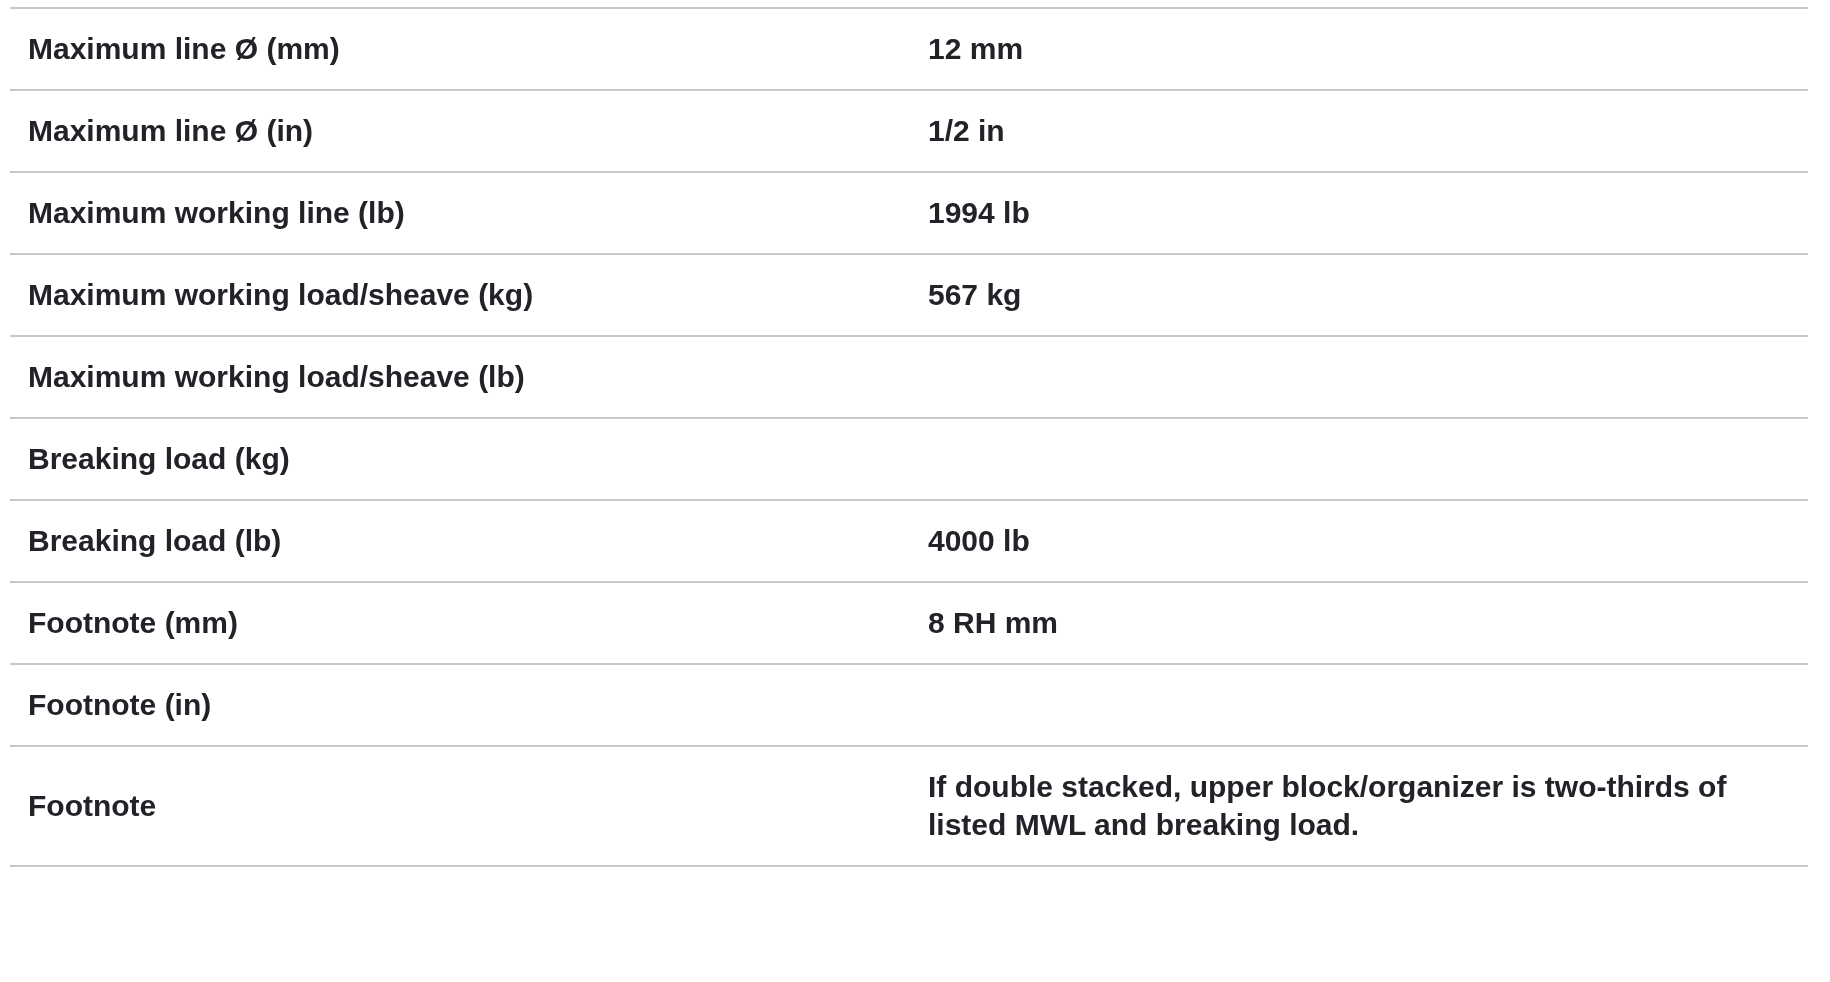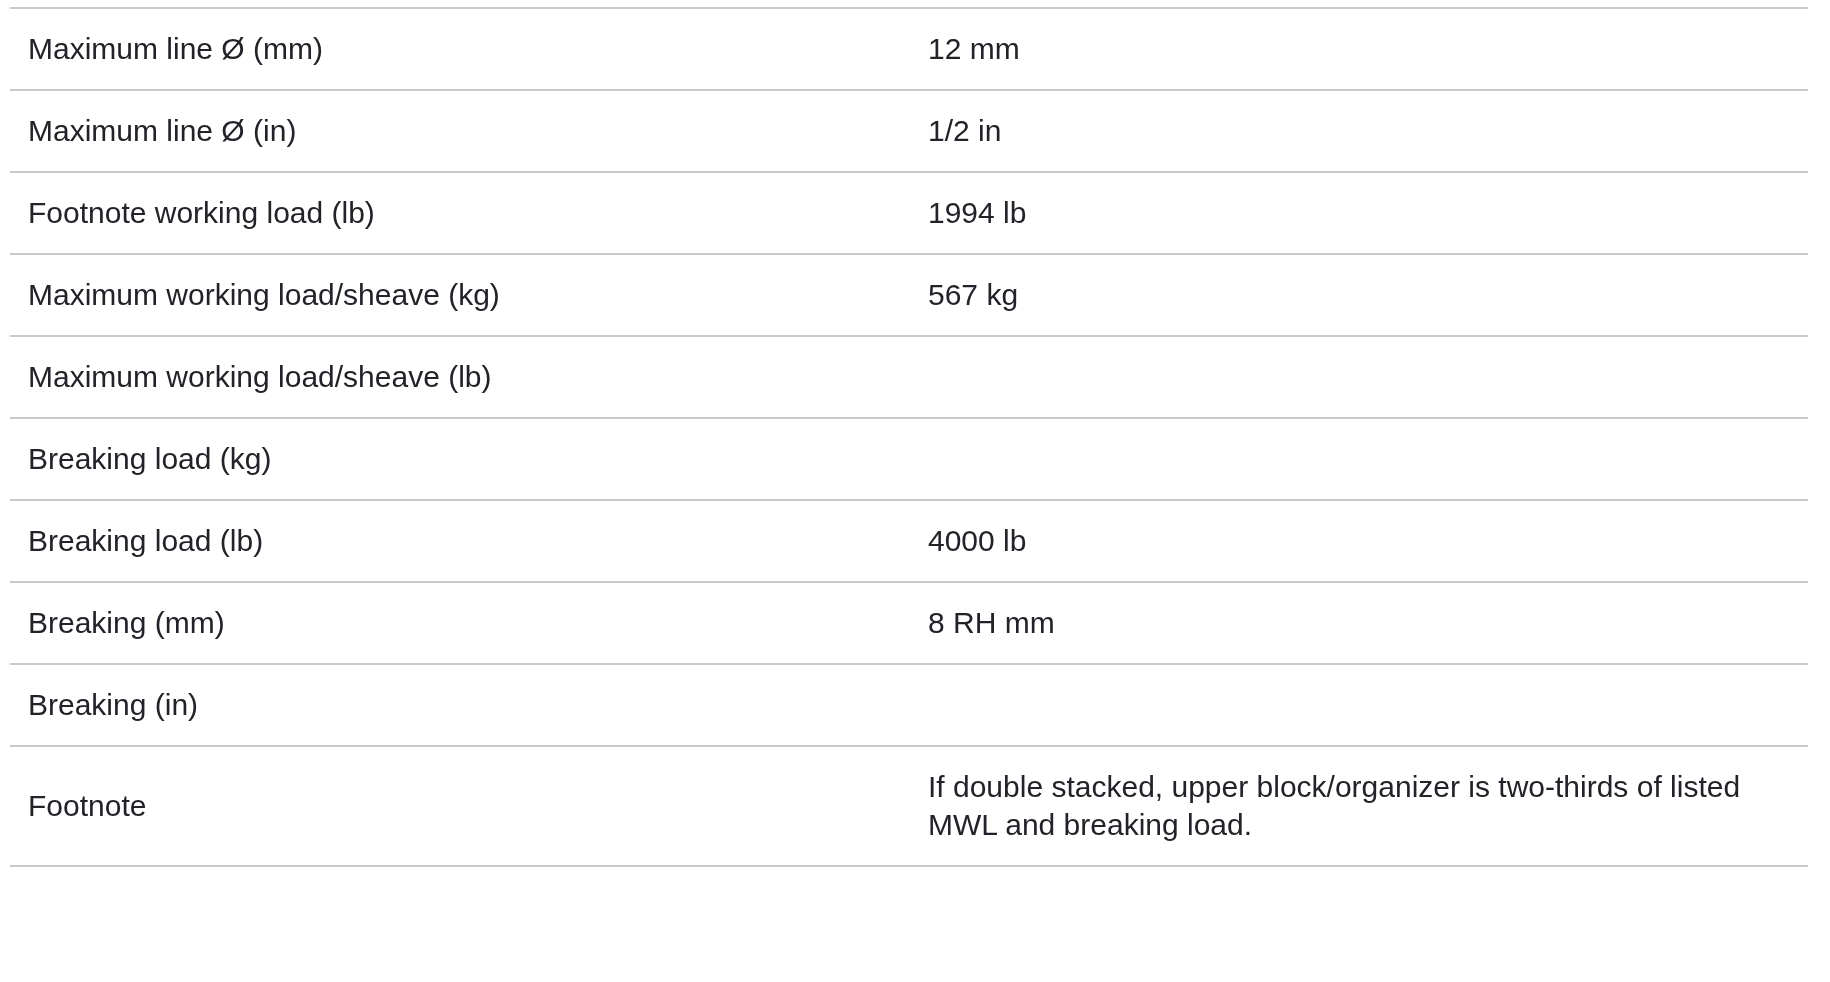--- a/index.html
+++ b/index.html
@@ -13,21 +13,21 @@
     height: 982px;
     background: var(--bg-color);
     font-family: "Liberation Sans", "DejaVu Sans", sans-serif;
     overflow: hidden;
   }
   .spec-table {
     margin: 7px 22px 0 10px;   
     border-top: 2px solid var(--divider-color);
     color: var(--text-color);
     font-size: 30px;
-    font-weight: normal;
+    font-weight: bold;
     line-height: 38px;
   }
   .spec-row {
     display: flex;
     align-items: center;
     padding: 21px 0;           
     border-bottom: 2px solid var(--divider-color);
   }
   .spec-label {
     flex: 0 0 918px;
@@ -47,21 +47,21 @@
     <div class="spec-value">12 mm</div>
   </div>
 
   <div class="spec-row">
     <div class="spec-label">Maximum line Ø (in)</div>
     <div class="spec-value">1/2 in</div>
   </div>
 
 
   <div class="spec-row">
-    <div class="spec-label">Footnote working load (lb)</div>
+    <div class="spec-label">Maximum working line (lb)</div>
     <div class="spec-value">1994 lb</div>
   </div>
 
   <div class="spec-row">
     <div class="spec-label">Maximum working load/sheave (kg)</div>
     <div class="spec-value">567 kg</div>
   </div>
 
   <div class="spec-row">
     <div class="spec-label">Maximum working load/sheave (lb)</div>
@@ -70,25 +70,25 @@
   <div class="spec-row">
     <div class="spec-label">Breaking load (kg)</div>
   </div>
 
   <div class="spec-row">
     <div class="spec-label">Breaking load (lb)</div>
     <div class="spec-value">4000 lb</div>
   </div>
 
   <div class="spec-row">
-    <div class="spec-label">Breaking (mm)</div>
+    <div class="spec-label">Footnote (mm)</div>
     <div class="spec-value">8 RH mm</div>
   </div>
 
   <div class="spec-row">
-    <div class="spec-label">Breaking (in)</div>
+    <div class="spec-label">Footnote (in)</div>
   </div>
 
   <div class="spec-row">
     <div class="spec-label">Footnote</div>
     <div class="spec-value">If double stacked, upper block/organizer is two-thirds of listed MWL and breaking load.</div>
   </div>
 </div>
 
 </body></html>

